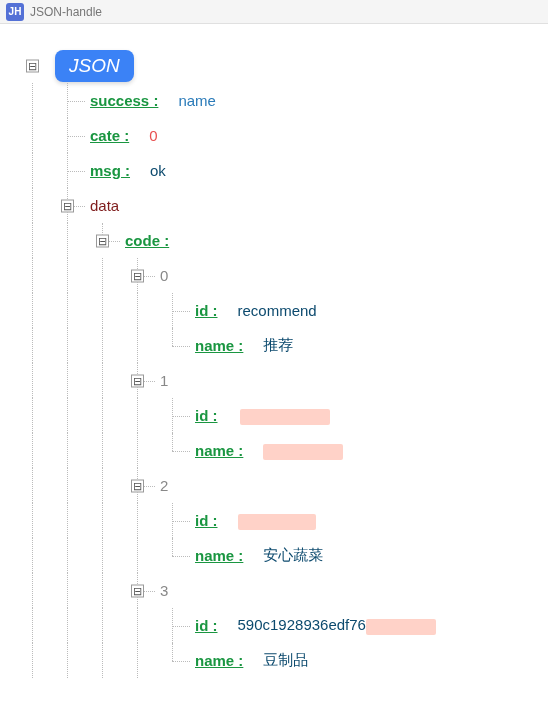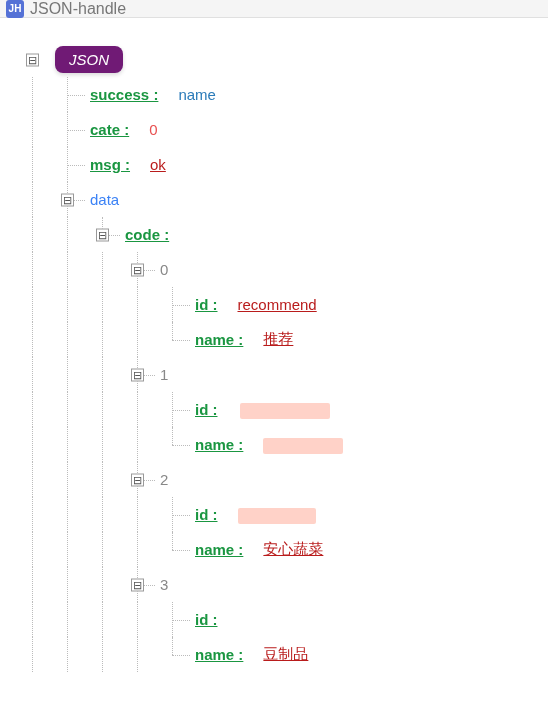--- a/index.html
+++ b/index.html
@@ -6,21 +6,21 @@
 body {
   font-family: "Segoe UI", Arial, sans-serif;
   font-size: 15px;
   background: #fff;
   color: #333;
   width: 548px;
   height: 708px;
   overflow: hidden;
 }
 .titlebar {
-  height: 18px;
+  height: 24px;
   background: #f5f5f5;
   border-bottom: 1px solid #e0e0e0;
   display: flex;
   align-items: center;
   padding: 0 6px;
 }
 .jh-logo {
   width: 18px;
   height: 18px;
   background: #5471d6;
@@ -28,21 +28,21 @@
   color: #fff;
   font-size: 10px;
   font-weight: bold;
   display: flex;
   align-items: center;
   justify-content: center;
   margin-right: 6px;
 }
 .title-text {
   color: #777;
-  font-size: 16px;
+  font-size: 12px;
 }
 .tree-area {
   padding: 24px 0 0 20px;
   position: relative;
 }
 .row {
   display: flex;
   align-items: center;
   min-height: 35px;
   position: relative;
@@ -106,46 +106,46 @@
   line-height: 1;
   color: #555;
   position: absolute;
   left: 6px;
   top: 50%;
   transform: translateY(-50%);
   z-index: 2;
 }
 .toggle-indent { width: 35px; height: 35px; position: relative; flex-shrink: 0; }
 .json-badge {
-  background: #701a75;
+  background: #3b82f6;
   color: #fff;
   padding: 5px 14px;
   border-radius: 8px;
-  font-size: 15px;
+  font-size: 19px;
   font-style: italic;
   font-weight: 500;
   box-shadow: 0 2px 4px rgba(0,0,0,0.15);
 }
 .key {
   color: #1a9641;
   font-weight: bold;
   margin-right: 4px;
   text-decoration: underline;
 }
 .key-plain {
-  color: #3b82f6;
+  color: #7f1d1d;
   margin-right: 4px;
   text-align: right;
 }
 .idx {
   color: #888;
 }
 .val-bool { color: #2b7bb9; margin-left: 16px; }
 .val-num { color: #e85050; margin-left: 16px; }
-.val-str { color: #b91c1c; margin-left: 16px; text-decoration: underline; }
+.val-str { color: #0c4a6e; margin-left: 16px; }
 .redact {
   display: inline-block;
   background: #ffd2c8;
   height: 16px;
   border-radius: 2px;
   vertical-align: middle;
 }
 </style>
 </head>
 <body>
@@ -295,20 +295,21 @@
       </span>
     <span class="idx">3</span>
   </div>
   <div class="row">
     <span class="indent vline"></span>
       <span class="indent vline"></span>
       <span class="indent vline"></span>
       <span class="indent vline"></span>
       <span class="indent tee"></span>
     <span class="key">id :</span>
+    <span class="val-str"><span>590c1928936edf76</span><span class="redact" style="width:70px;margin-left:0;"></span></span>
   </div>
   <div class="row">
     <span class="indent vline"></span>
       <span class="indent vline"></span>
       <span class="indent vline"></span>
       <span class="indent vline"></span>
       <span class="indent ell"></span>
     <span class="key">name :</span>
     <span class="val-str">豆制品</span>
   </div>

